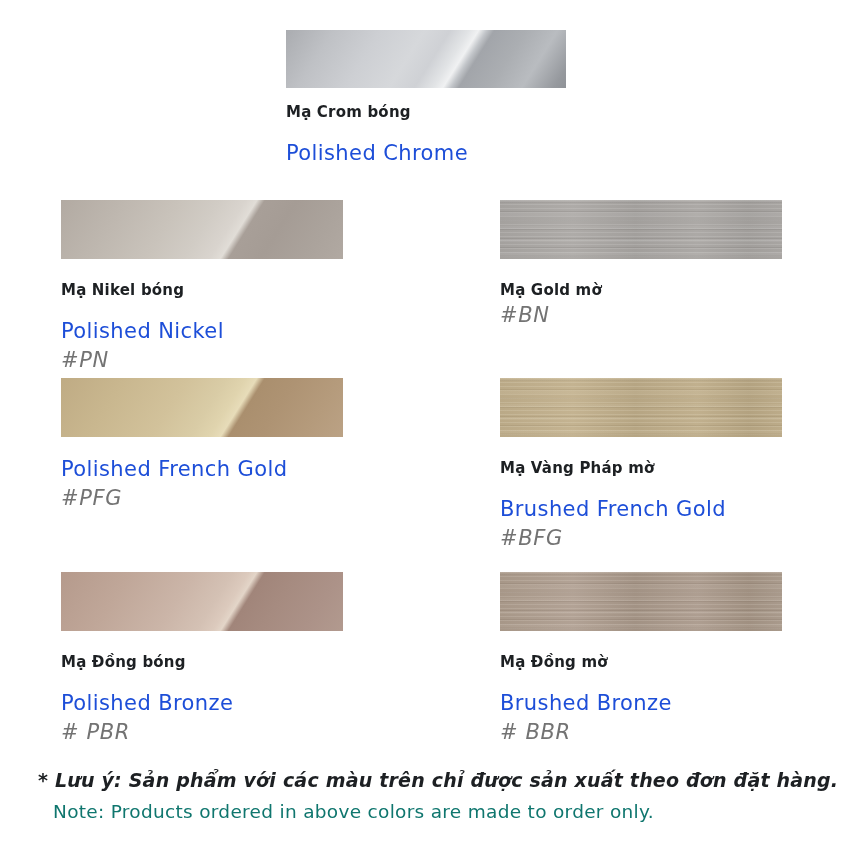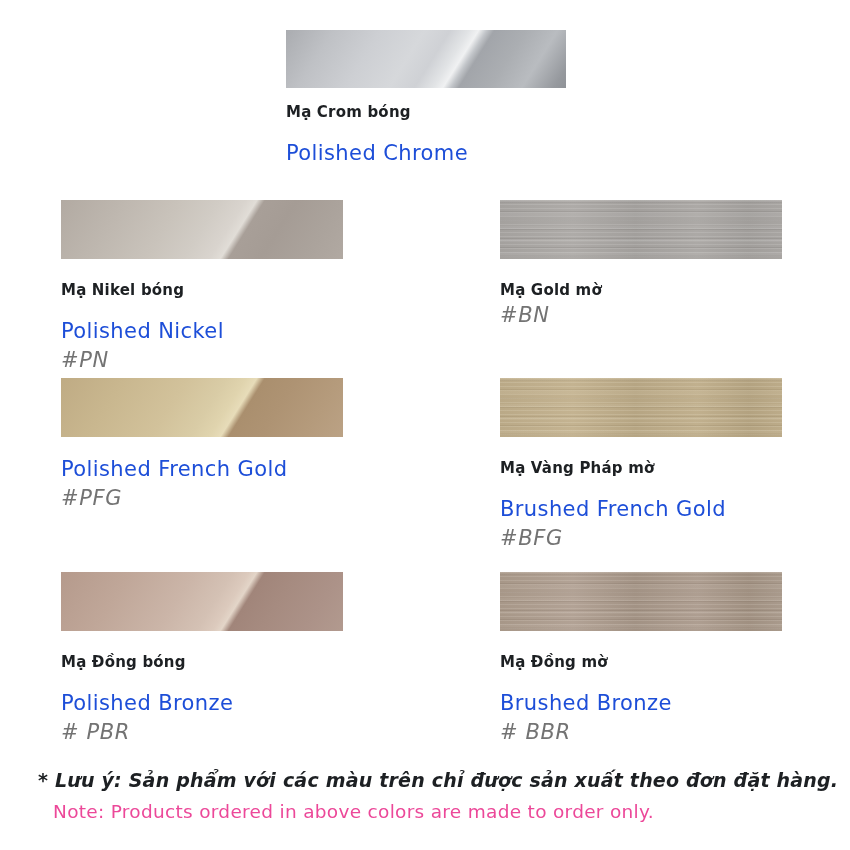--- a/index.html
+++ b/index.html
@@ -110,21 +110,21 @@
     color: #1d2023;
     letter-spacing: 0.2px;
     white-space: nowrap;
     font-style: italic;
   }
   .note-en {
     margin-left: 15px;
     margin-top: 7px;
     font-size: 18.5px;
     line-height: 1.25;
-    color: #ec4899;
+    color: #0f766e;
     letter-spacing: 0.3px;
     white-space: nowrap;
   }
 </style>
 </head>
 <body>
 
 <div class="canvas">
 
   <section class="card chrome-card">

